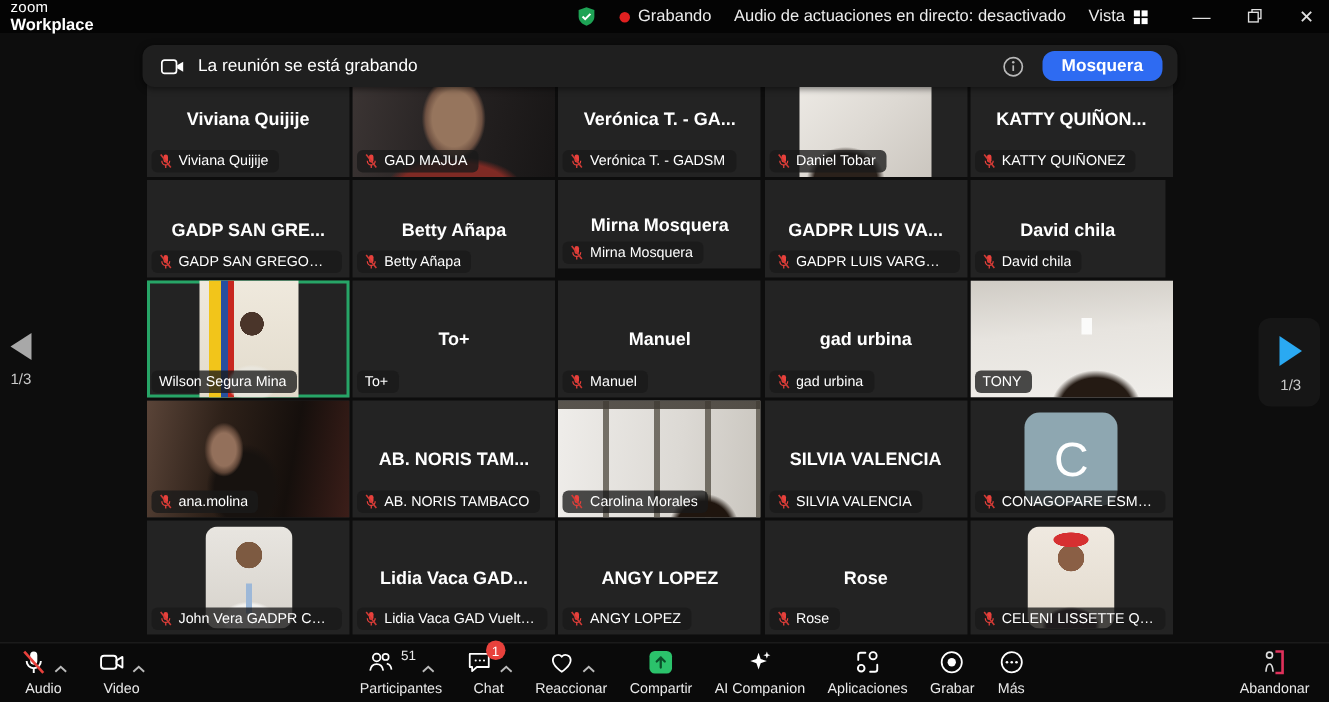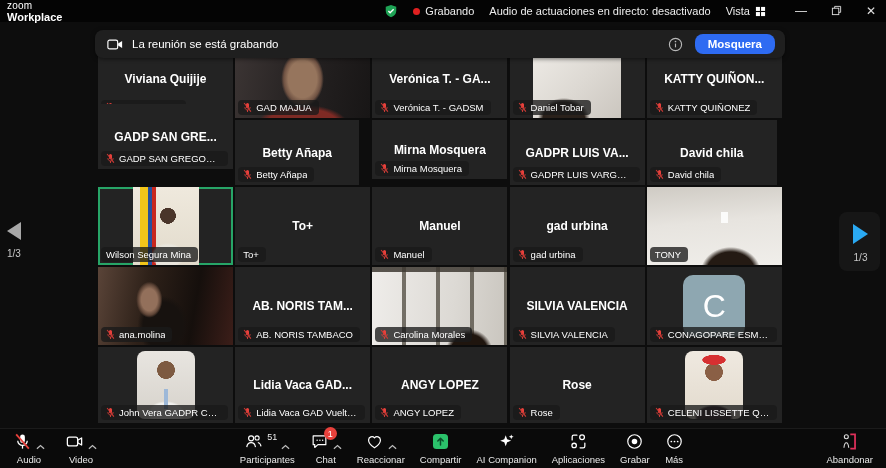--- a/index.html
+++ b/index.html
@@ -214,33 +214,33 @@
           <div class="pill">
             <svg width="9" height="11" viewBox="0 0 12 14" style="flex:none">
               <rect x="4" y="1" width="4" height="7" rx="2" fill="#e8413c"></rect>
               <path d="M2.5 6.5c0 2.2 1.6 3.8 3.5 3.8s3.5-1.6 3.5-3.8" fill="none" stroke="#e8413c" stroke-width="1.1"></path>
               <line x1="6" y1="10.3" x2="6" y2="13" stroke="#e8413c" stroke-width="1.1"></line>
               <line x1="1.5" y1="1" x2="10.5" y2="12.5" stroke="#d03a35" stroke-width="1.4"></line>
             </svg>
             <span>KATTY QUIÑONEZ</span>
           </div>
         </div>
-        <div class="tile" style="left: 98px; width: 135px; top: 82px; height: 65px;">
+        <div class="tile" style="left: 98px; width: 135px; top: 98px; height: 65px;">
           <div class="center-name">GADP SAN GRE...</div>
           <div class="pill">
             <svg width="9" height="11" viewBox="0 0 12 14" style="flex:none">
               <rect x="4" y="1" width="4" height="7" rx="2" fill="#e8413c"></rect>
               <path d="M2.5 6.5c0 2.2 1.6 3.8 3.5 3.8s3.5-1.6 3.5-3.8" fill="none" stroke="#e8413c" stroke-width="1.1"></path>
               <line x1="6" y1="10.3" x2="6" y2="13" stroke="#e8413c" stroke-width="1.1"></line>
               <line x1="1.5" y1="1" x2="10.5" y2="12.5" stroke="#d03a35" stroke-width="1.4"></line>
             </svg>
             <span>GADP SAN GREGORIO</span>
           </div>
         </div>
-        <div class="tile" style="left: 235.2px; width: 124px; top: 98px; height: 65px;">
+        <div class="tile" style="left: 235.2px; width: 135px; top: 98px; height: 65px;">
           <div class="center-name">Betty Añapa</div>
           <div class="pill">
             <svg width="9" height="11" viewBox="0 0 12 14" style="flex:none">
               <rect x="4" y="1" width="4" height="7" rx="2" fill="#e8413c"></rect>
               <path d="M2.5 6.5c0 2.2 1.6 3.8 3.5 3.8s3.5-1.6 3.5-3.8" fill="none" stroke="#e8413c" stroke-width="1.1"></path>
               <line x1="6" y1="10.3" x2="6" y2="13" stroke="#e8413c" stroke-width="1.1"></line>
               <line x1="1.5" y1="1" x2="10.5" y2="12.5" stroke="#d03a35" stroke-width="1.4"></line>
             </svg>
             <span>Betty Añapa</span>
           </div>

